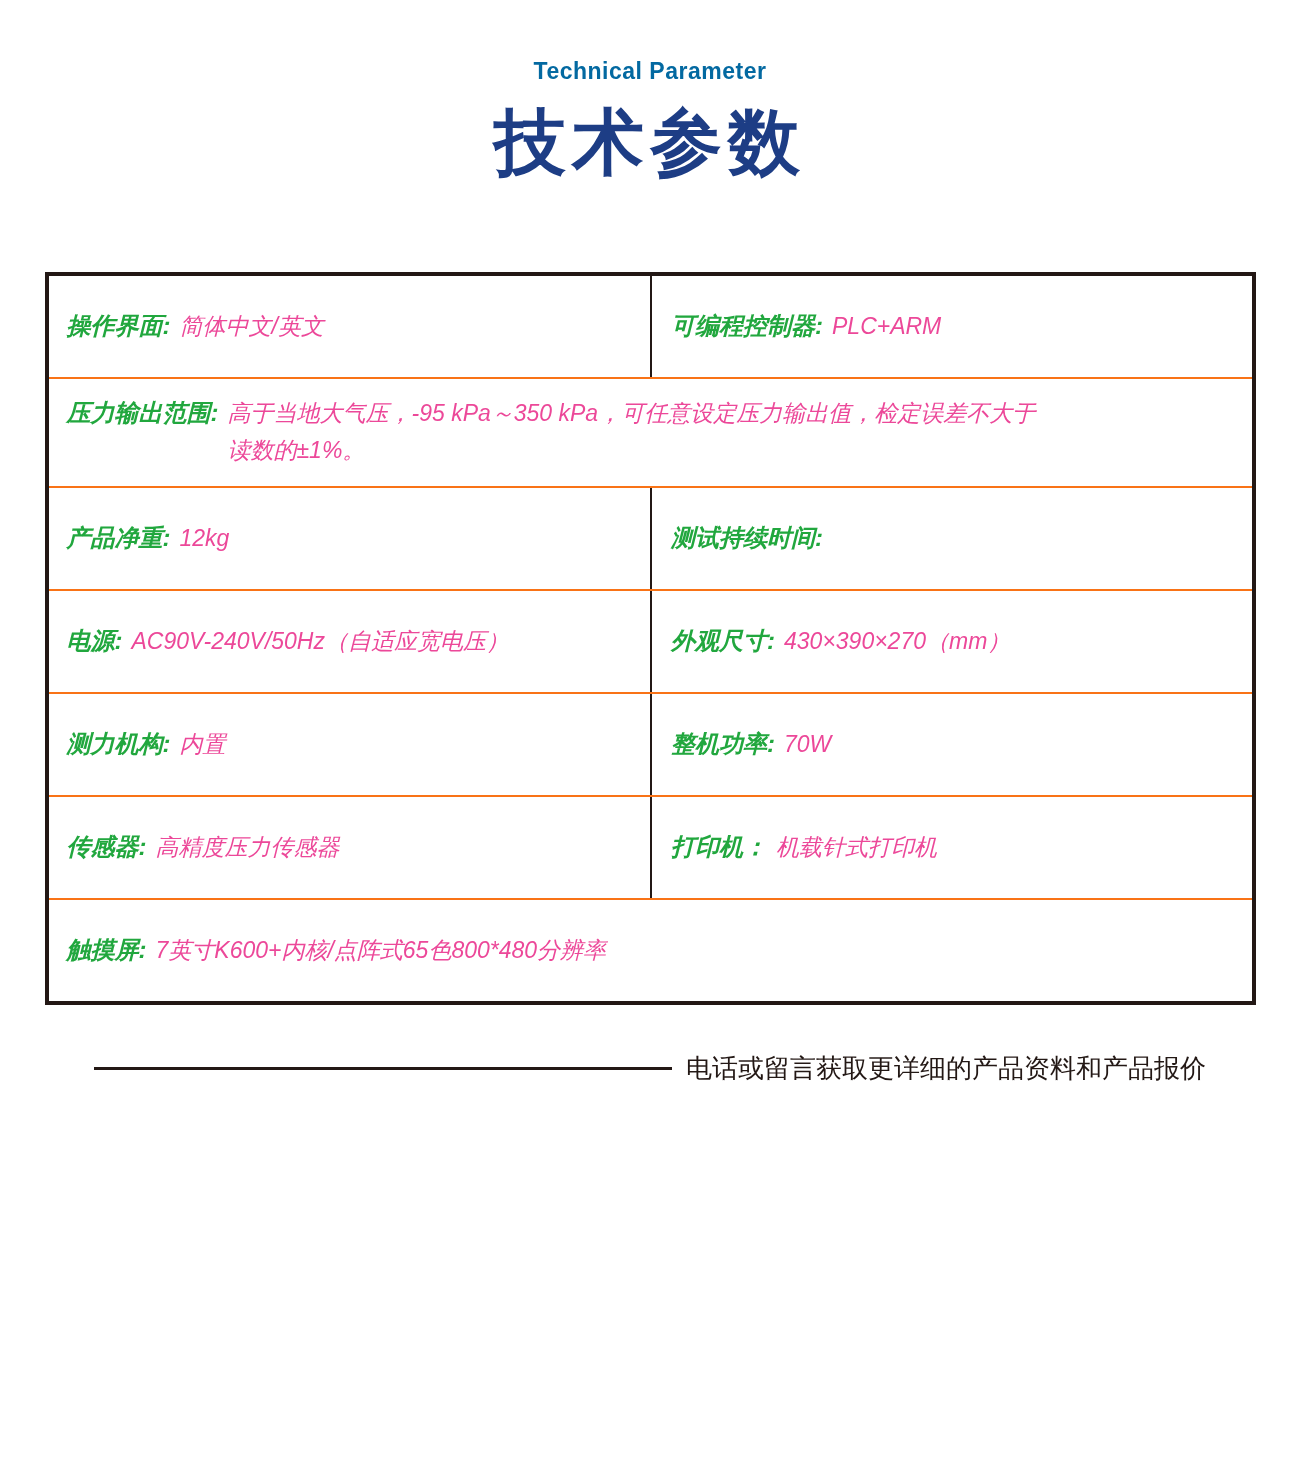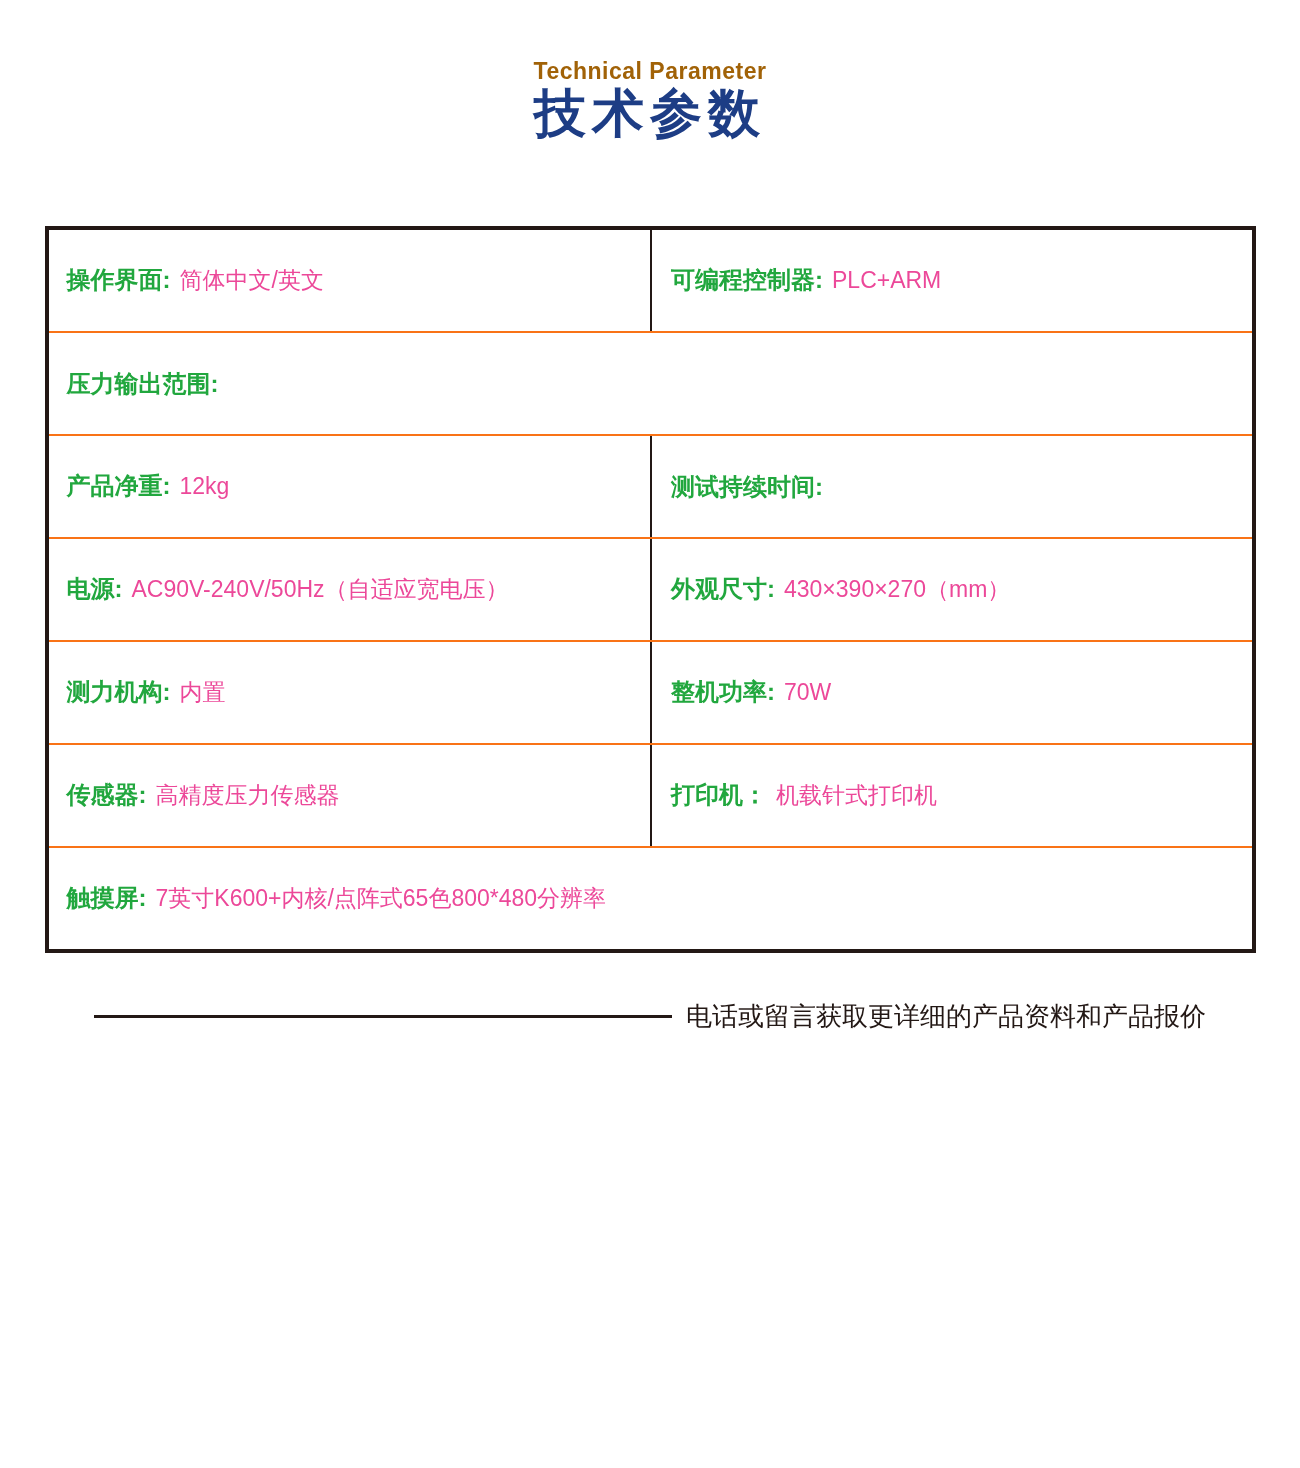--- a/index.html
+++ b/index.html
@@ -9,39 +9,41 @@
     height: 1468px;
     font-family: "Liberation Sans", "DejaVu Sans", sans-serif;
     color: #231815;
     overflow: hidden;
   }
   .page { width: 1300px; height: 1468px; padding-top: 58px; }
 
   
   .header { text-align: center; }
   .header .subtitle {
-    color: #a16207;
+    color: #0369a1;
     font-size: 23px;
     font-weight: bold;
     letter-spacing: 0.5px;
   }
   .header .title {
     color: #1d3d85;
-    font-size: 52px;
+    font-size: 72px;
     font-weight: bold;
     letter-spacing: 6px;
-    margin-top: 0;
+    margin-top: 24px;
     line-height: 1.1;
+    font-family: Liberation Mono, monospace;
   }
 
   
   .ptable {
     width: 1211px;
     margin: 84px auto 0 auto;
     border: 4px solid #231815;
+    font-style: italic;
   }
   .p-row { display: flex; align-items: stretch; }
   .p-row + .p-row { border-top: 2px solid #f97316; }
   .p-cell {
     min-height: 101px;
     display: flex;
     flex-direction: column;
     justify-content: center;
     padding: 16px 14px 16px 18px;
     flex: 1 1 auto;
@@ -104,20 +106,22 @@
           <div class="p-inner">
             <span class="p-label">可编程控制器:</span>
             <span class="p-value">PLC+ARM</span>
           </div>
         </div>
       </div>
       <div class="p-row one">
         <div class="p-cell">
           <div class="p-inner">
             <span class="p-label">压力输出范围:</span>
+            <span class="p-value">高于当地大气压，-95 kPa～350 kPa，可任意设定压力输出值，检定误差不大于
+读数的±1%。</span>
           </div>
         </div>
       </div>
       <div class="p-row two">
         <div class="p-cell">
           <div class="p-inner">
             <span class="p-label">产品净重:</span>
             <span class="p-value">12kg</span>
           </div>
         </div>

